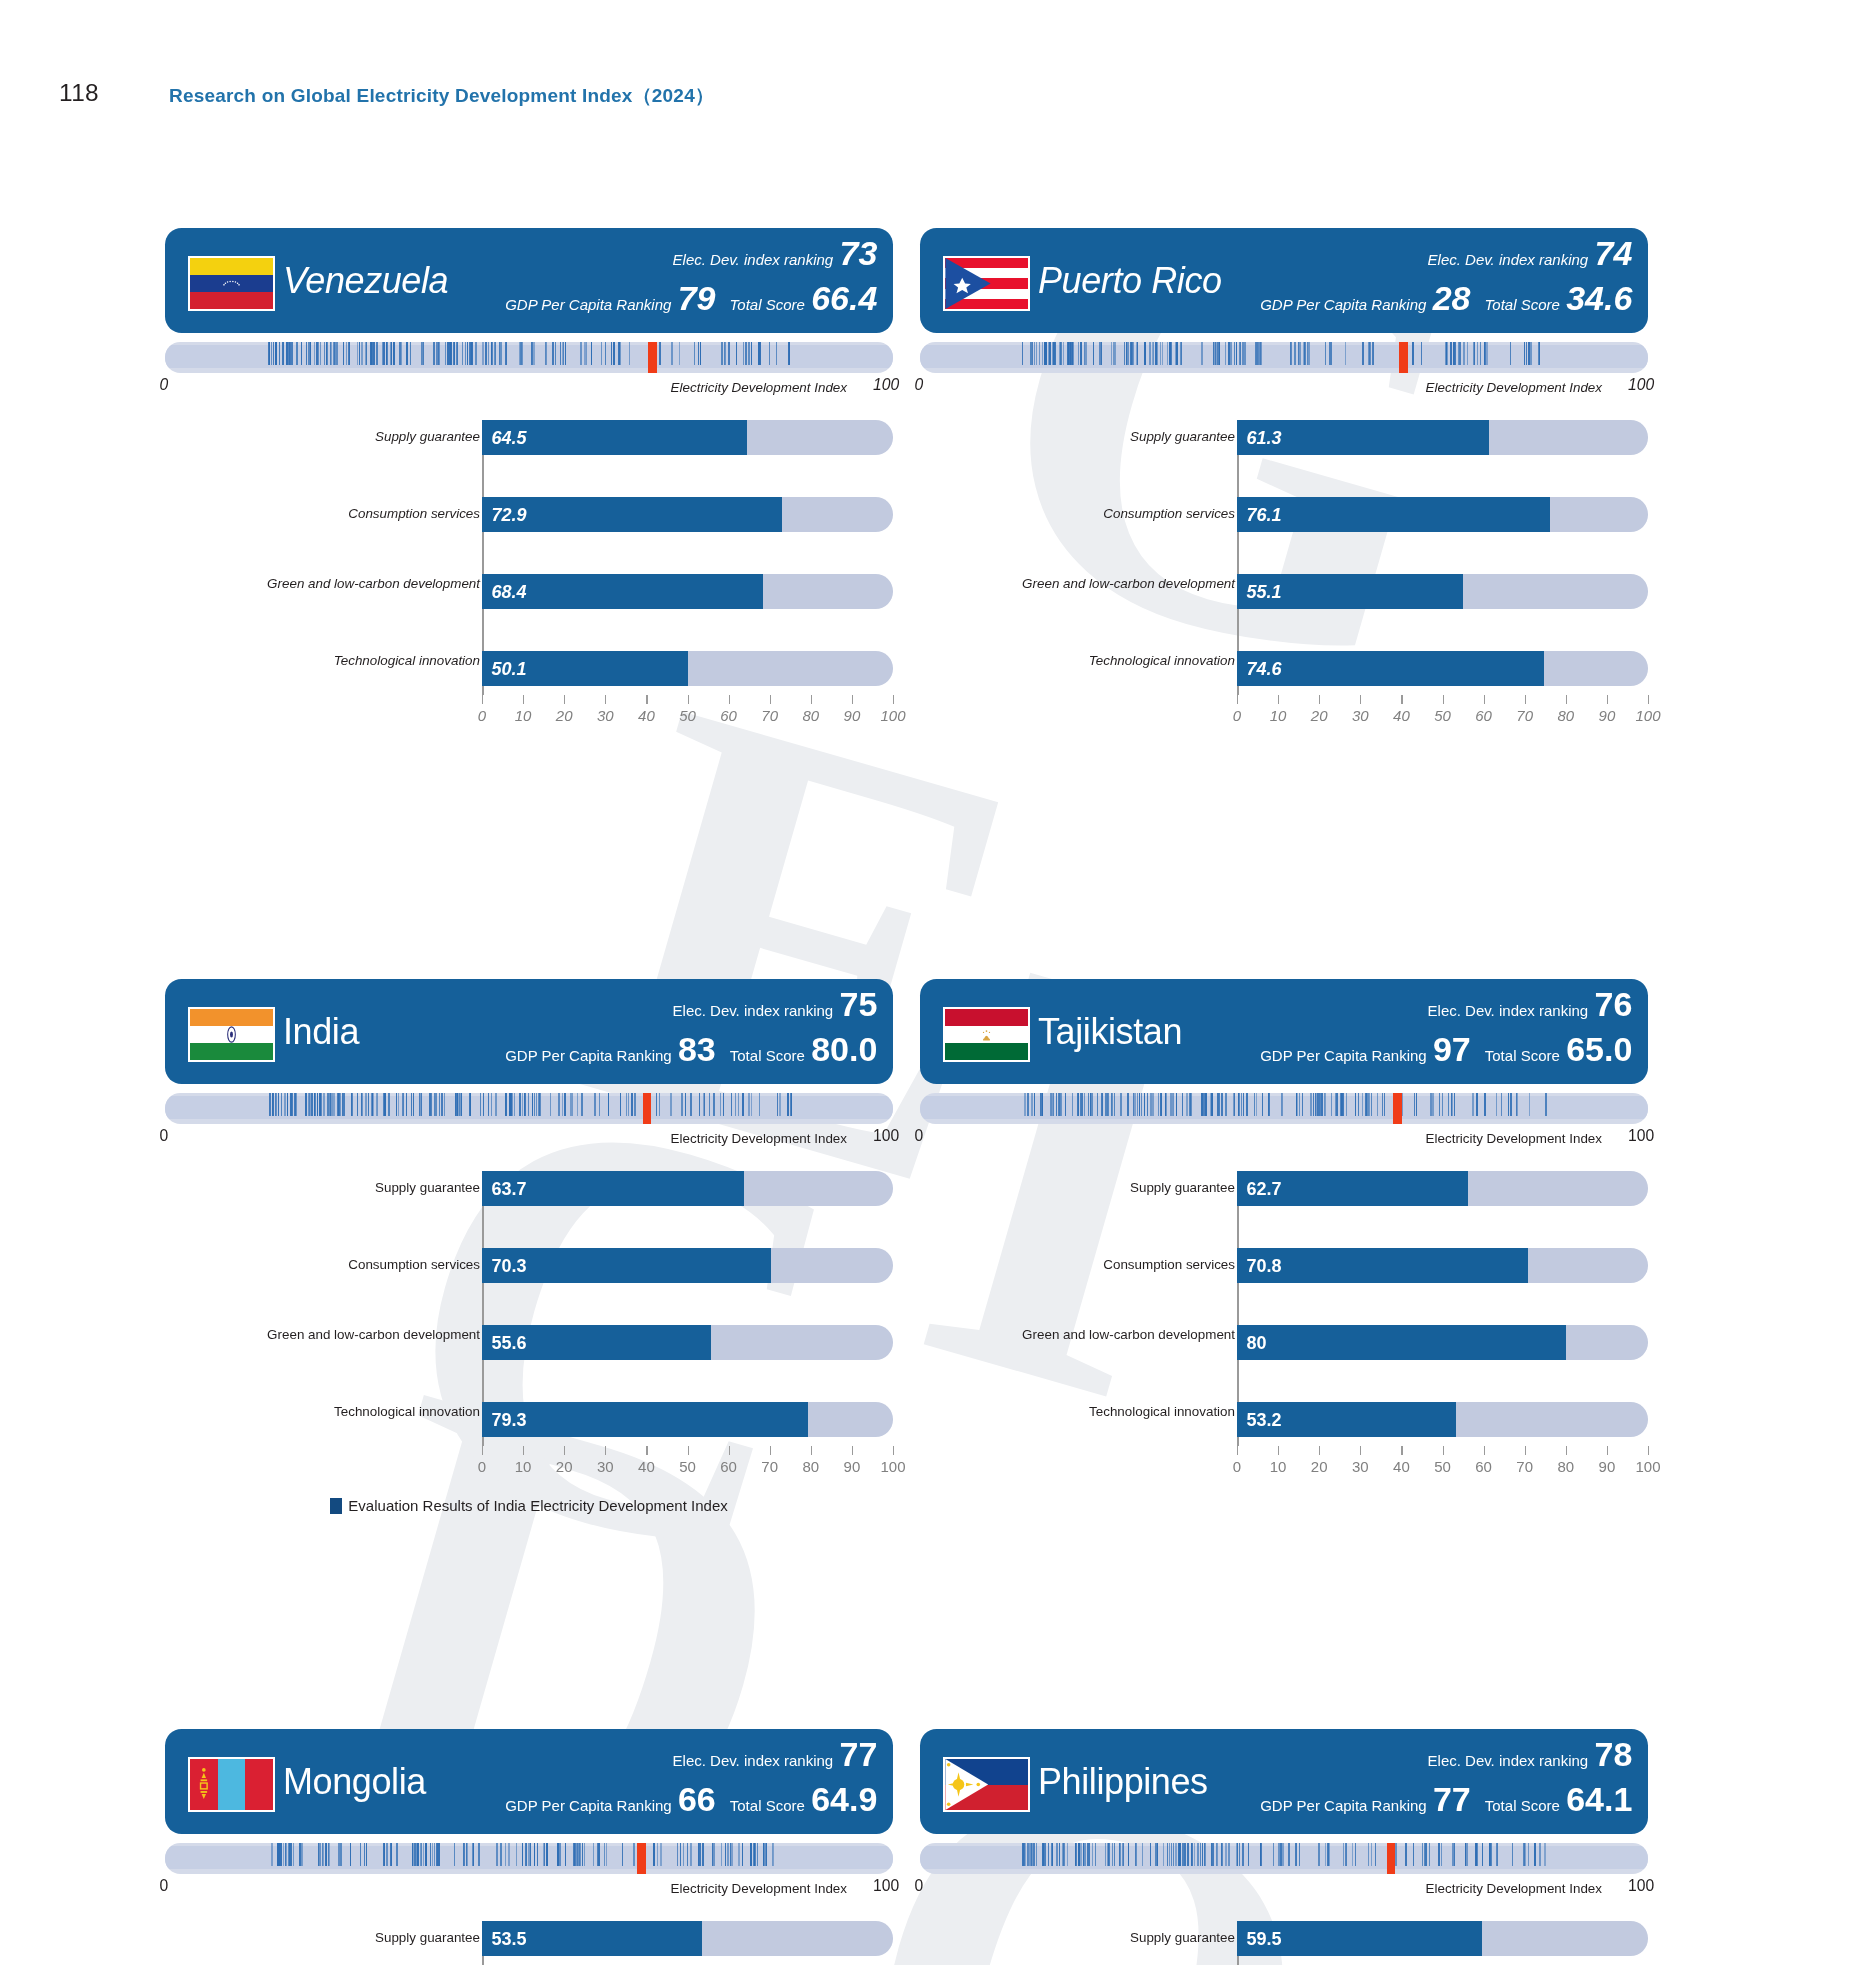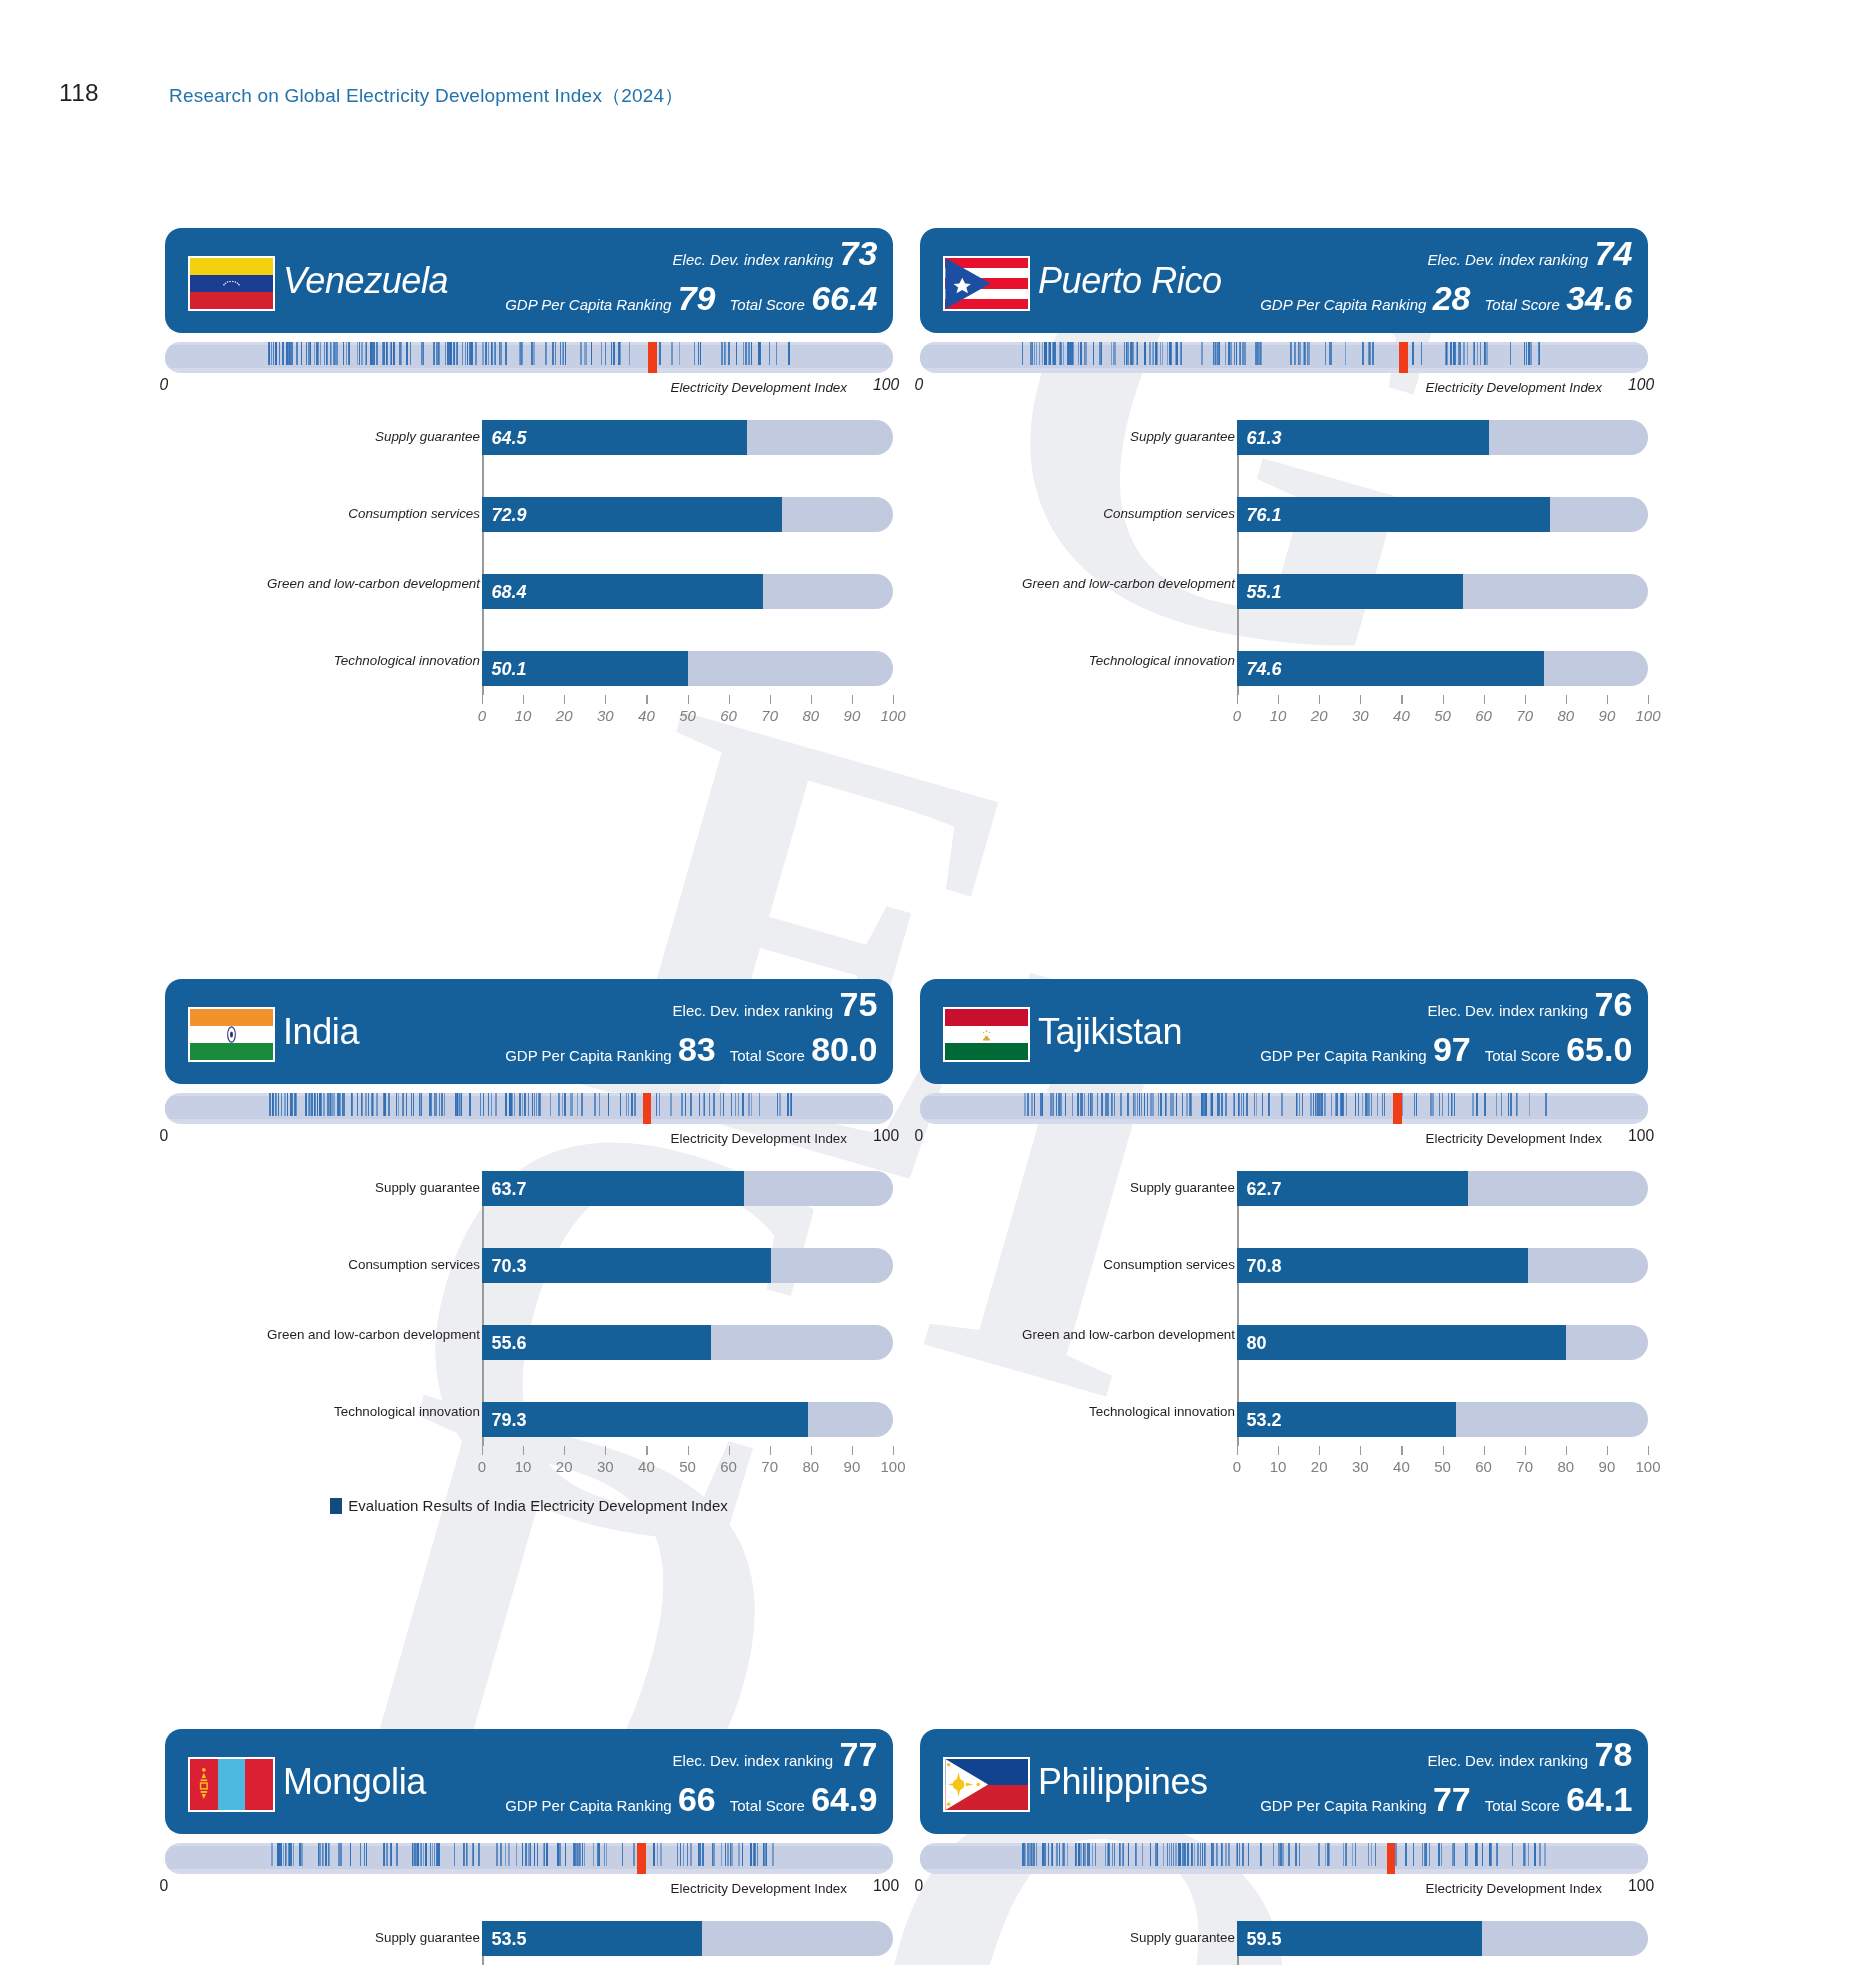--- a/index.html
+++ b/index.html
@@ -29,21 +29,21 @@
   .wm-o{left:865px;top:1710px;font-size:570px;transform:rotate(16deg);}
 
   
   #page-header{position:absolute;left:0;top:79px;width:100%;height:31px;z-index:3;}
   #page-number{
     position:absolute;left:59px;top:0;
     font-size:24.4px;color:#231f20;font-weight:400;letter-spacing:0.4px;
   }
   #header-title{
     position:absolute;left:169px;top:3.9px;
-    font-size:19px;color:#2273ab;font-weight:400;letter-spacing:0.2px;
+    font-size:19px;color:#2273ab;font-weight:700;letter-spacing:0.2px;
   }
 
   
   #cards{position:absolute;left:0;top:0;width:1872px;height:2540px;z-index:2;}
   .card{position:absolute;width:728px;}
   .col-l{left:165px;}
   .col-r{left:920px;}
   .row-1{top:228px;font-style:italic;}
   .row-2{top:979px;}
   .row-3{top:1729px;}

